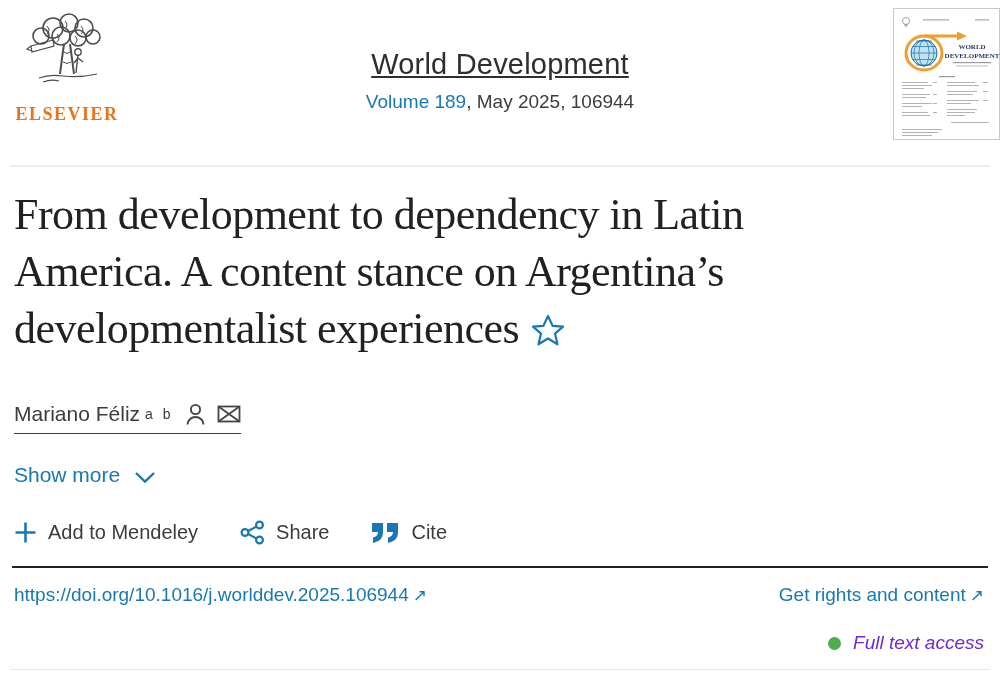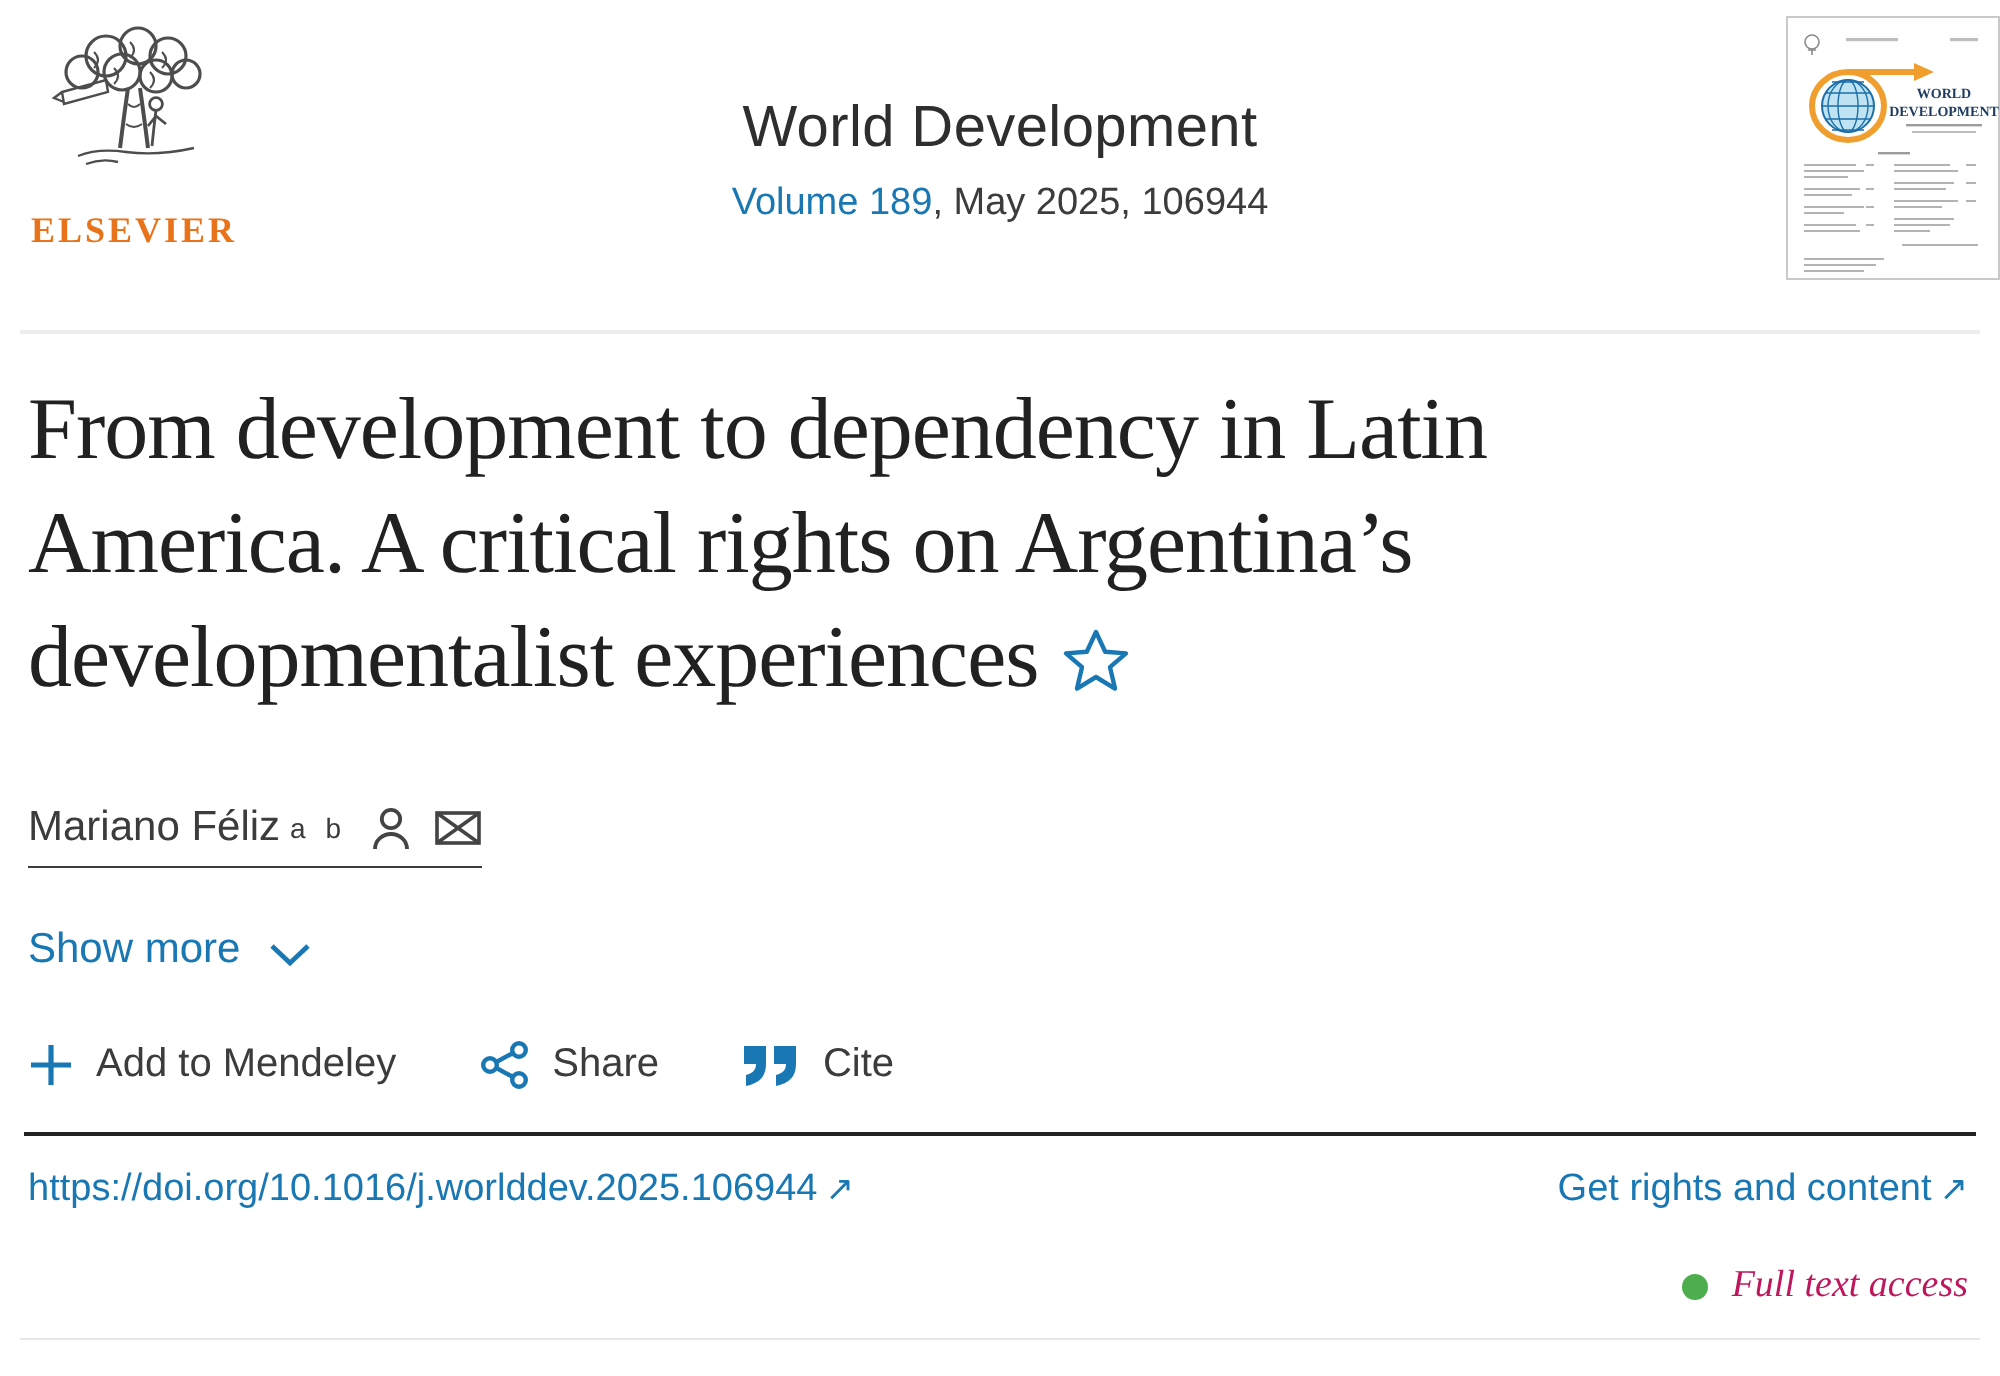--- a/index.html
+++ b/index.html
@@ -4,21 +4,21 @@
 <style>
   html,body{margin:0;padding:0;background:#fff;}
   body{font-family:"Liberation Sans","DejaVu Sans",sans-serif;color:#3c3c3c;}
   .page{position:relative;width:1000px;height:688px;background:#fff;overflow:hidden;}
 
   
   .publisher-block{position:absolute;left:12px;top:12px;width:110px;text-align:center;}
   .publisher-name{margin-top:16px;font-family:"Liberation Serif",serif;font-size:18px;
     font-weight:bold;letter-spacing:1.5px;color:#e8731a;}
   .journal-block{position:absolute;left:0;top:48px;width:1000px;text-align:center;}
-  .journal-title{font-size:29px;color:#2e2e2e;letter-spacing:.2px;}
+  .journal-title{font-size:29px;color:#2e2e2e;letter-spacing:.2px;text-decoration:underline;}
   .journal-issue{margin-top:10px;font-size:19px;color:#3c3c3c;}
   a.link{color:#1978b3;text-decoration:none;cursor:pointer;}
   .cover-thumb{position:absolute;right:10px;top:8px;width:97px;height:132px;}
 
   
   .divider-light{position:absolute;left:10px;right:10px;height:2px;background:#ededed;}
   .divider-dark{position:absolute;left:12px;right:12px;height:2px;background:#222;}
   .divider-thin{position:absolute;left:10px;right:10px;height:1px;background:#e6e6e6;}
 
   
@@ -41,21 +41,21 @@
   .action{display:flex;align-items:center;cursor:pointer;}
   .action + .action{margin-left:42px;}
   .action svg{margin-right:11px;}
 
   .links-row{position:absolute;left:14px;right:16px;top:584px;display:flex;
     justify-content:space-between;font-size:19px;}
   .ext-arrow{font-size:17px;margin-left:4px;}
 
   .access-row{position:absolute;right:16px;top:632px;display:flex;align-items:center;font-size:19px;}
   .access-dot{width:13px;height:13px;border-radius:50%;background:#4cae4c;margin-right:12px;}
-  .access-text{font-style:italic;color:#be185d;font-family:Liberation Serif, serif;}
+  .access-text{font-style:italic;color:#6d28d9;}
 </style>
 </head>
 <body>
 
 <div class="page">
 
   <div class="publisher-block">
     <span>
       <svg width="88" height="72" viewBox="0 0 88 72" fill="none" stroke="#4d4d4d">
 
@@ -155,21 +155,21 @@
           <rect x="9" y="124" width="36" height="1"></rect>
           <rect x="9" y="127" width="30" height="1"></rect>
       </g>
     </svg>
   </div>
 
   <div class="divider-light" style="top:165px;"></div>
 
   <h1 class="article-title" style="margin:0;font-weight:normal;">
     <div>From development to dependency in Latin</div>
-    <div>America. A critical rights on Argentina’s</div>
+    <div>America. A content stance on Argentina’s</div>
     <div><span>developmentalist experiences</span><span class="star-icon"><svg width="34" height="33" viewBox="0 0 34 33" fill="none" stroke="#1978b3" stroke-width="2.2" stroke-linejoin="round">
             <polygon points="17,2 21.6,11.9 32,12.7 24,19.6 26.5,30.3 17,24.5 7.5,30.3 10,19.6 2,12.7 12.4,11.9"></polygon>
           </svg></span></div>
   </h1>
 
   <div class="author-row">
     <span class="author-name">Mariano Féliz</span>
     <span class="author-sup">a b</span>
     <svg width="21" height="23" viewBox="0 0 21 23" fill="none" stroke="#444" stroke-width="1.9">
       <circle cx="10.5" cy="6.5" r="4.6"></circle>

